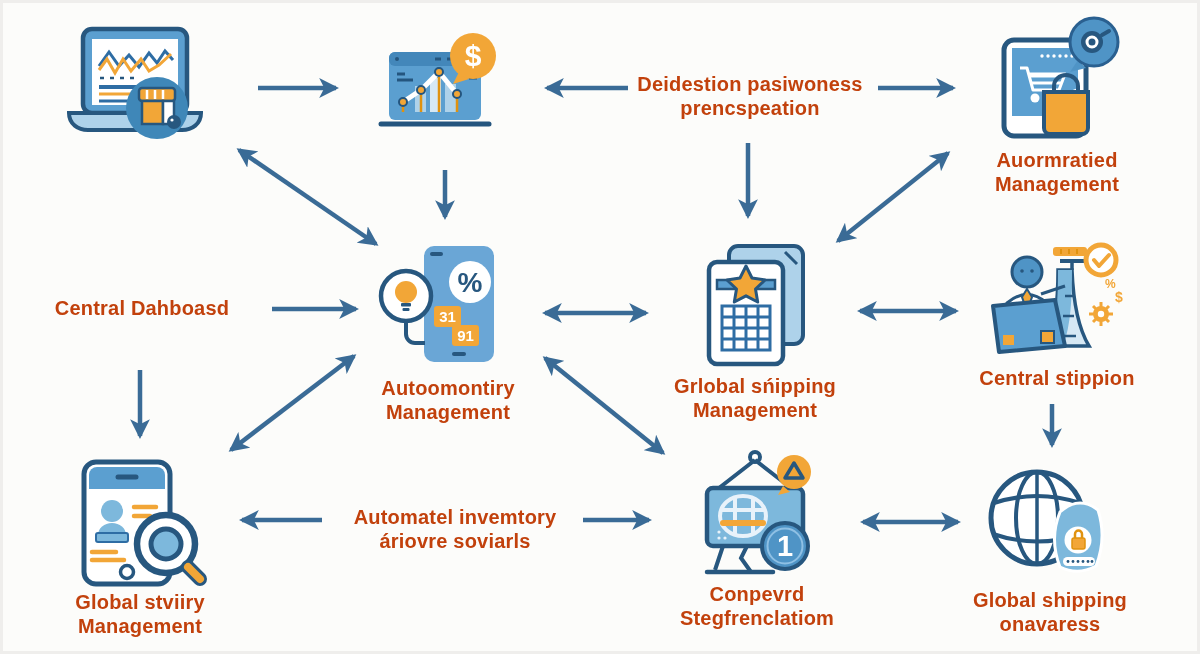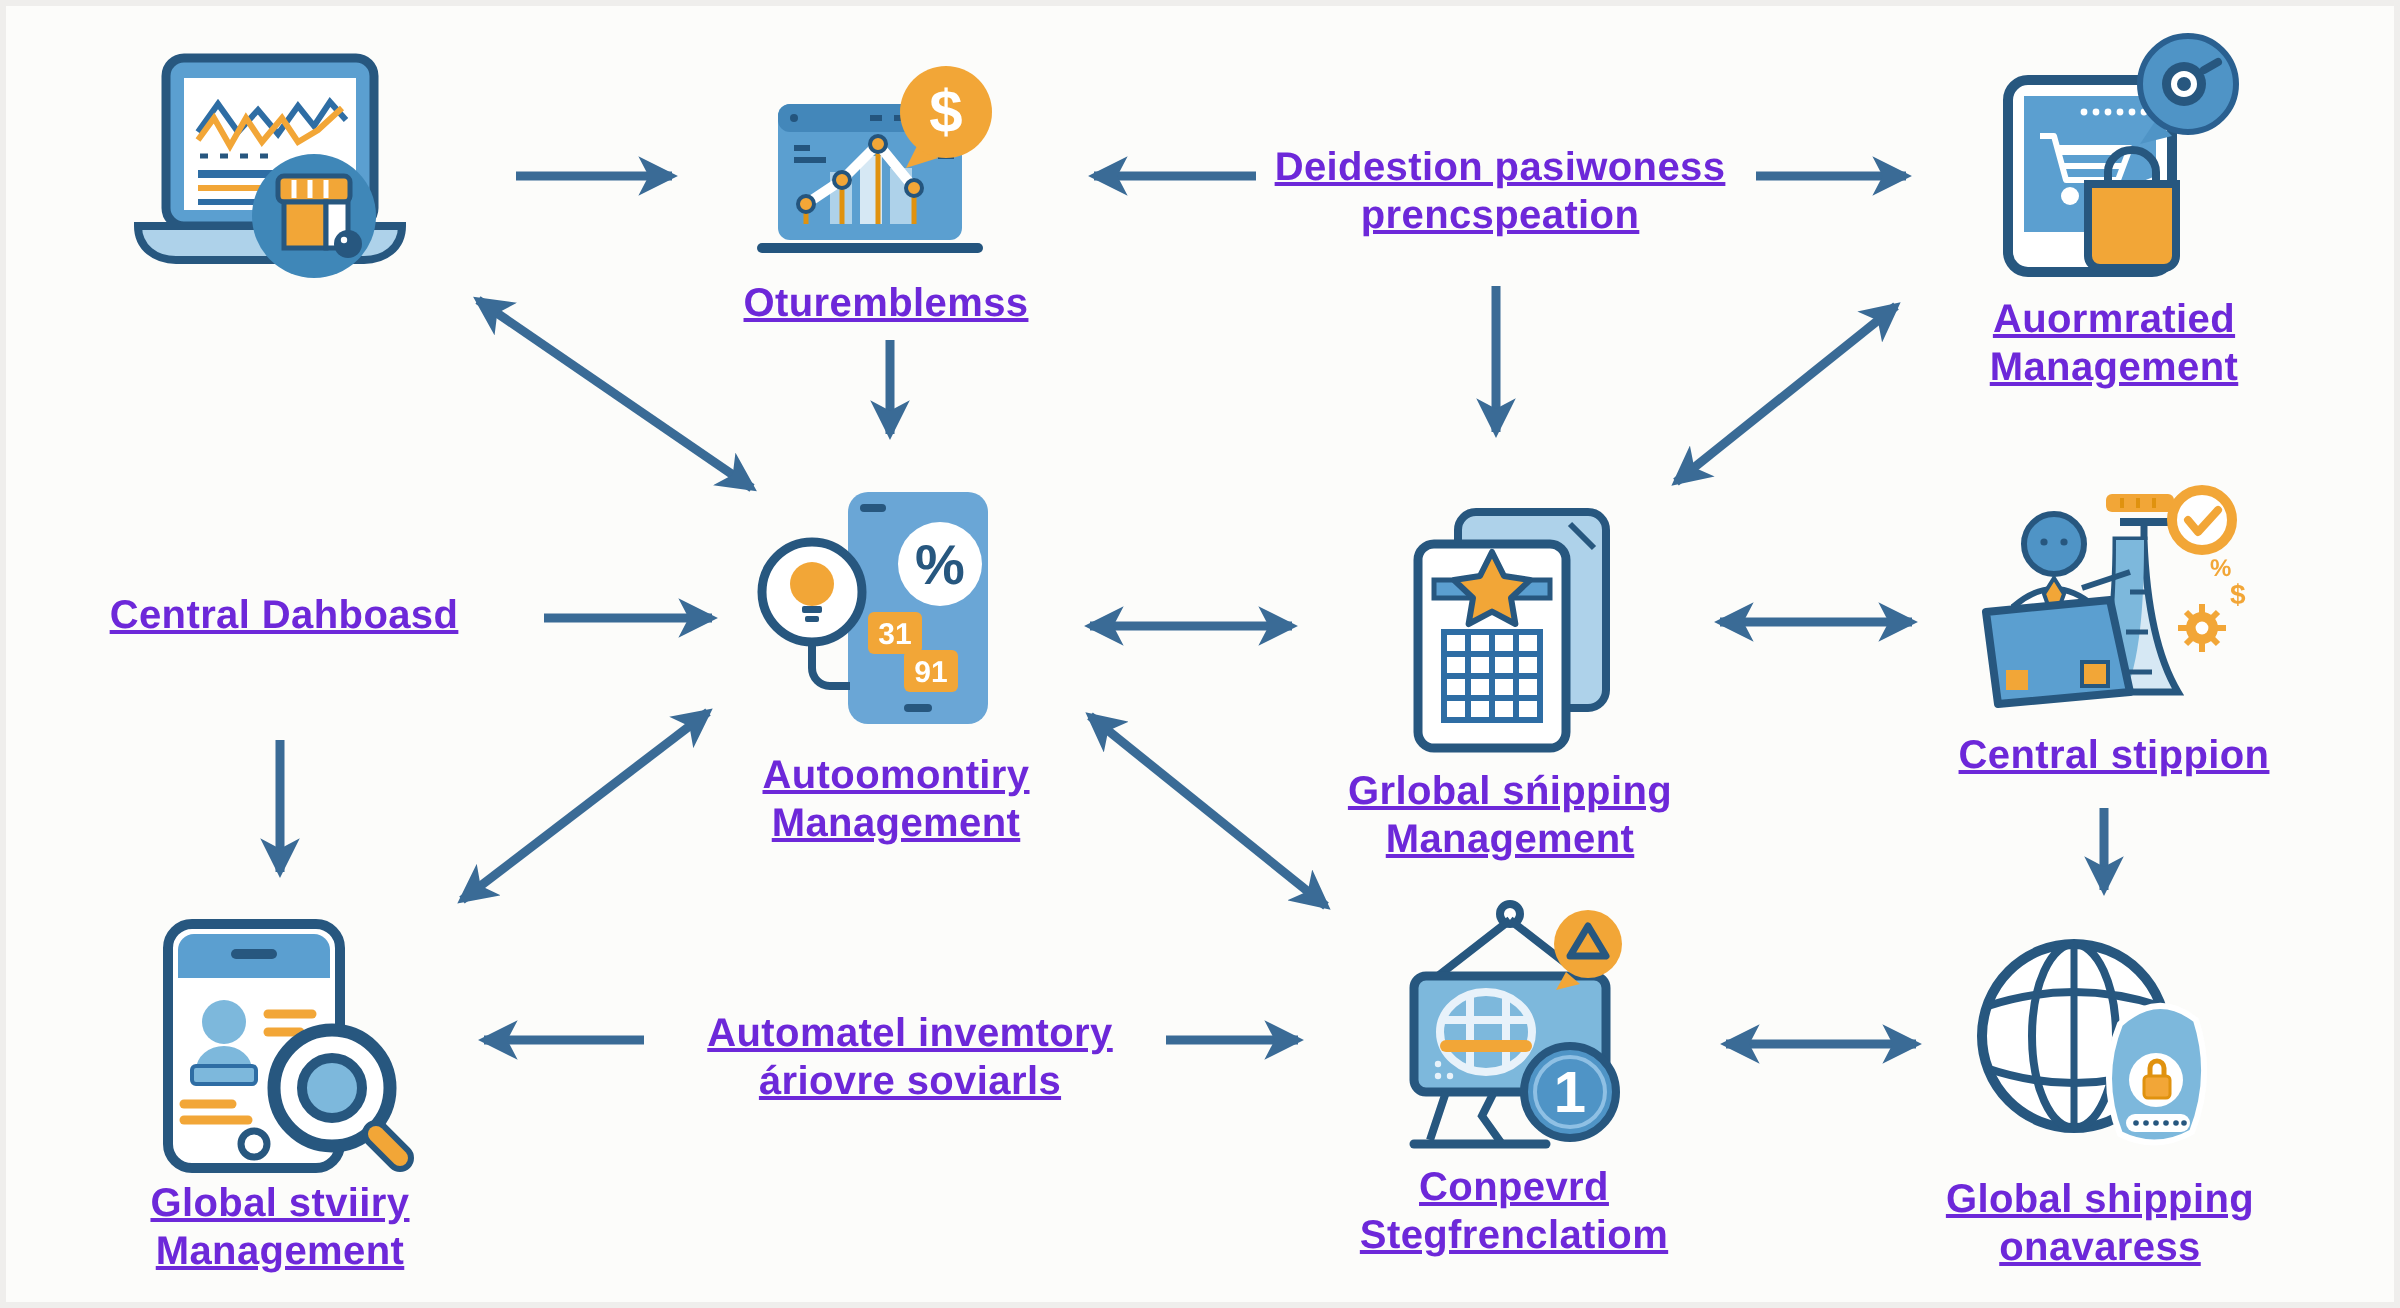--- a/index.html
+++ b/index.html
@@ -1,19 +1,19 @@
 <!DOCTYPE html>
 <html><head>
 <meta charset="utf-8">
 <style>
   html,body{margin:0;padding:0;background:#fbfbf9;}
   #canvas{position:relative;width:1200px;height:654px;background:#fcfcfa;overflow:hidden;
           box-shadow:inset 0 0 0 3px #efeeec;font-family:"Liberation Sans",sans-serif;}
   .node{position:absolute;display:flex;flex-direction:column;align-items:center;text-align:center;}
-  .label{font-weight:700;font-size:20px;line-height:24px;color:#6d28d9;letter-spacing:.2px;text-decoration:underline;}
+  .label{font-weight:700;font-size:20px;line-height:24px;color:#c2410c;letter-spacing:.2px;}
   .note .label{font-size:20px;}
   .icon{display:block;}
   #arrowlayer{position:absolute;left:0;top:0;pointer-events:none;}
   svg text{font-family:"Liberation Sans",sans-serif;}
 </style>
 </head>
 <body>
 
 <div id="canvas">
 
@@ -98,21 +98,20 @@
         <circle cx="30" cy="70" r="4"></circle>
           <circle cx="48" cy="58" r="4"></circle>
           <circle cx="66" cy="40" r="4"></circle>
           <circle cx="84" cy="62" r="4"></circle>
       </g>
       <line x1="8" y1="92" x2="116" y2="92" stroke="#24557e" stroke-width="5" stroke-linecap="round"></line>
       <path d="M86 40 l-6 12 l16 -5 z" fill="#f2a637"></path>
       <circle cx="100" cy="24" r="23" fill="#f2a637"></circle>
       <text x="100" y="34" font-size="30" font-weight="bold" fill="#fff" text-anchor="middle">$</text>
     </svg>
-    <div class="label">Oturemblemss</div>
   </div>
 
   <div class="node note" style="left:610px;top:72px;width:280px">
     <div class="label">Deidestion pasiwoness</div>
     <div class="label">prencspeation</div>
   </div>
 
   <div class="node" style="left:957px;top:14px;width:200px">
     <svg class="icon" width="150" height="134" viewBox="0 0 150 134">
       <rect x="22" y="26" width="82" height="96" rx="10" fill="#fff" stroke="#27577f" stroke-width="5"></rect>
@@ -163,21 +162,21 @@
       <circle cx="28" cy="56" r="25" fill="#fff" stroke="#27577f" stroke-width="4.5"></circle>
       <circle cx="28" cy="52" r="11" fill="#f2a637"></circle>
       <rect x="23" y="63" width="10" height="3.5" rx="1" fill="#27577f"></rect>
       <rect x="24.5" y="68" width="7" height="3" rx="1" fill="#27577f"></rect>
       <path d="M28 81 v13 a9 9 0 0 0 9 9 h10" fill="none" stroke="#27577f" stroke-width="4"></path>
     </svg>
     <div class="label">Autoomontiry</div>
     <div class="label">Management</div>
   </div>
 
-  <div class="node" style="left:655px;top:248px;width:200px">
+  <div class="node" style="left:655px;top:238px;width:200px">
     <svg class="icon" width="125" height="136" viewBox="0 0 125 136">
       <rect x="36" y="8" width="74" height="98" rx="9" fill="#aed2ea" stroke="#27577f" stroke-width="4"></rect>
       <line x1="92" y1="14" x2="104" y2="26" stroke="#27577f" stroke-width="3"></line>
       <rect x="16" y="24" width="74" height="102" rx="8" fill="#fff" stroke="#27577f" stroke-width="4.5"></rect>
       <rect x="24" y="42" width="58" height="9" fill="#5b9fd0" stroke="#27577f" stroke-width="2.5"></rect>
       <path d="M53 28 l6 12 13 2 -9.5 9 2.2 13 -11.7 -6.2 -11.7 6.2 2.2 -13 -9.5 -9 13 -2 z" fill="#f2a637" stroke="#27577f" stroke-width="3" stroke-linejoin="round"></path>
       <g stroke="#2e6da4" stroke-width="3" fill="none">
         <rect x="29" y="68" width="48" height="44"></rect>
         <line x1="41" y1="68" x2="41" y2="112"></line>
           <line x1="53" y1="68" x2="53" y2="112"></line>

